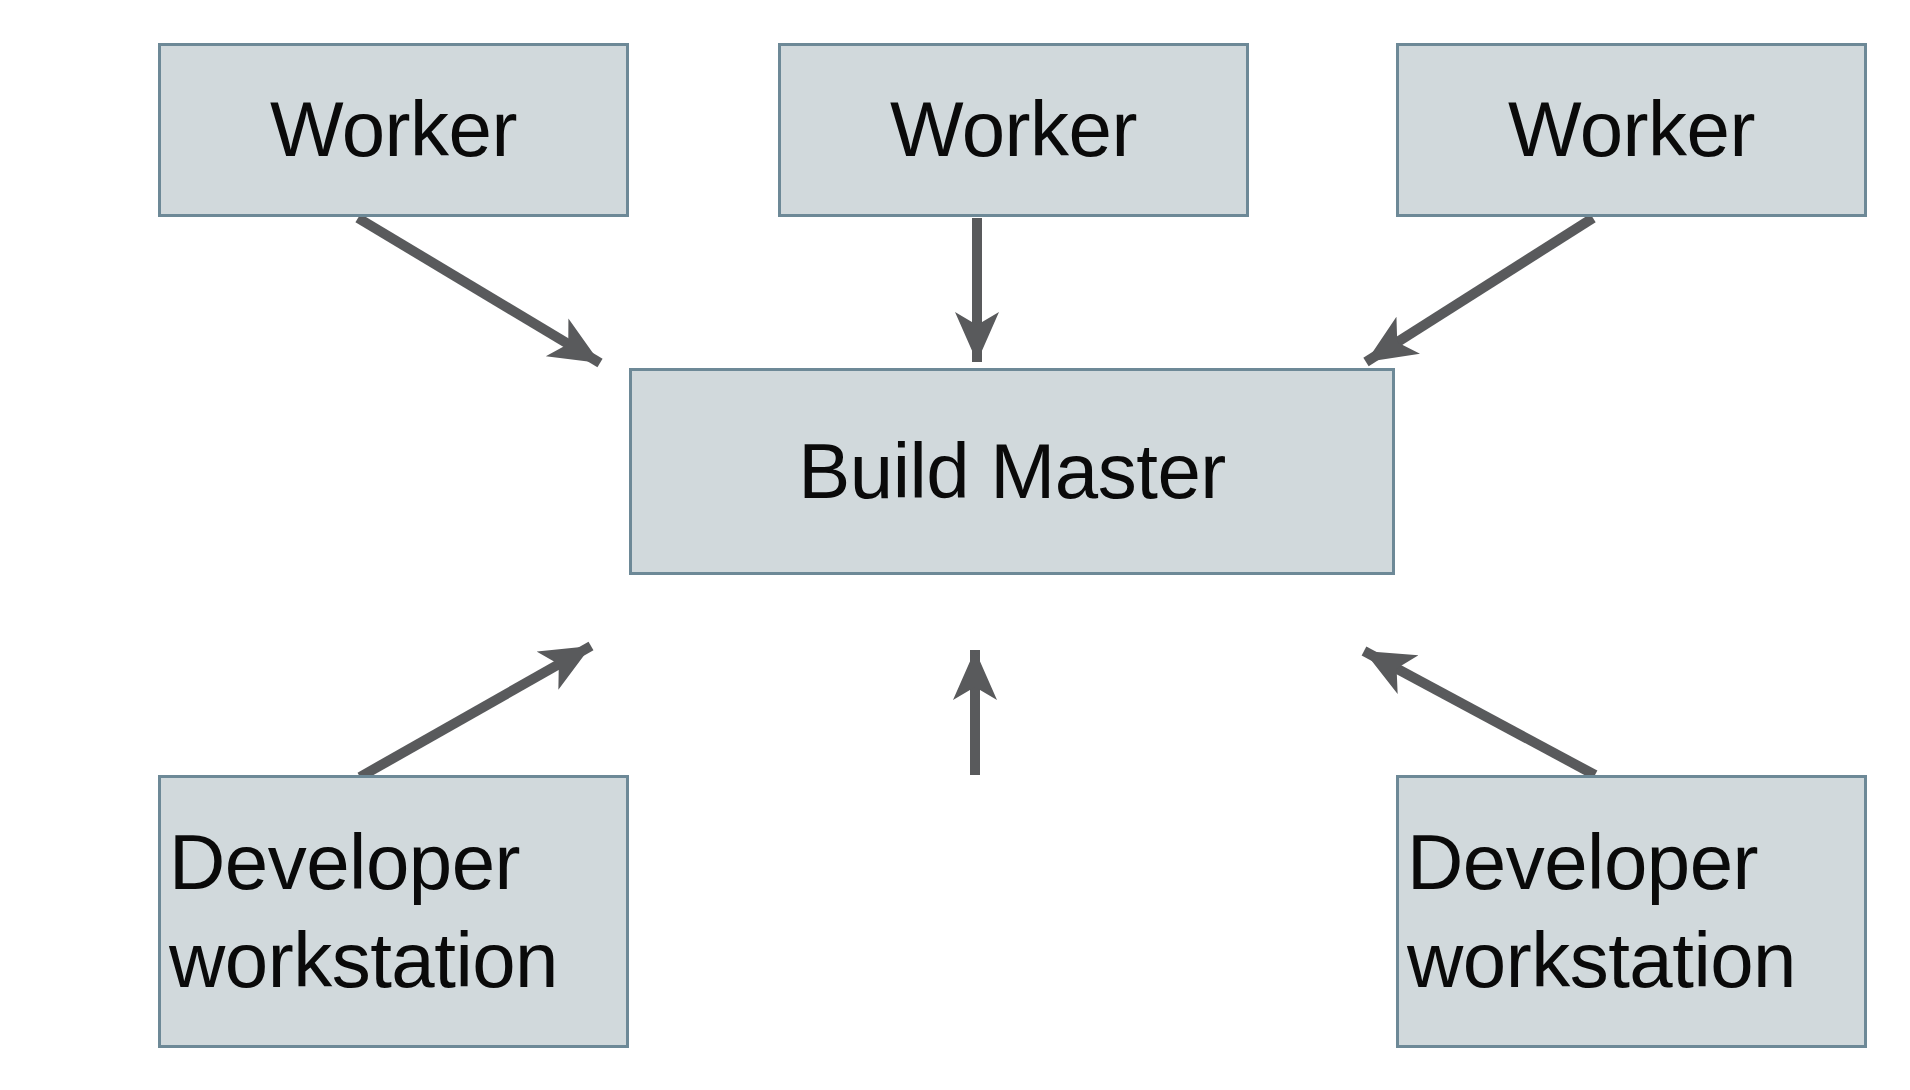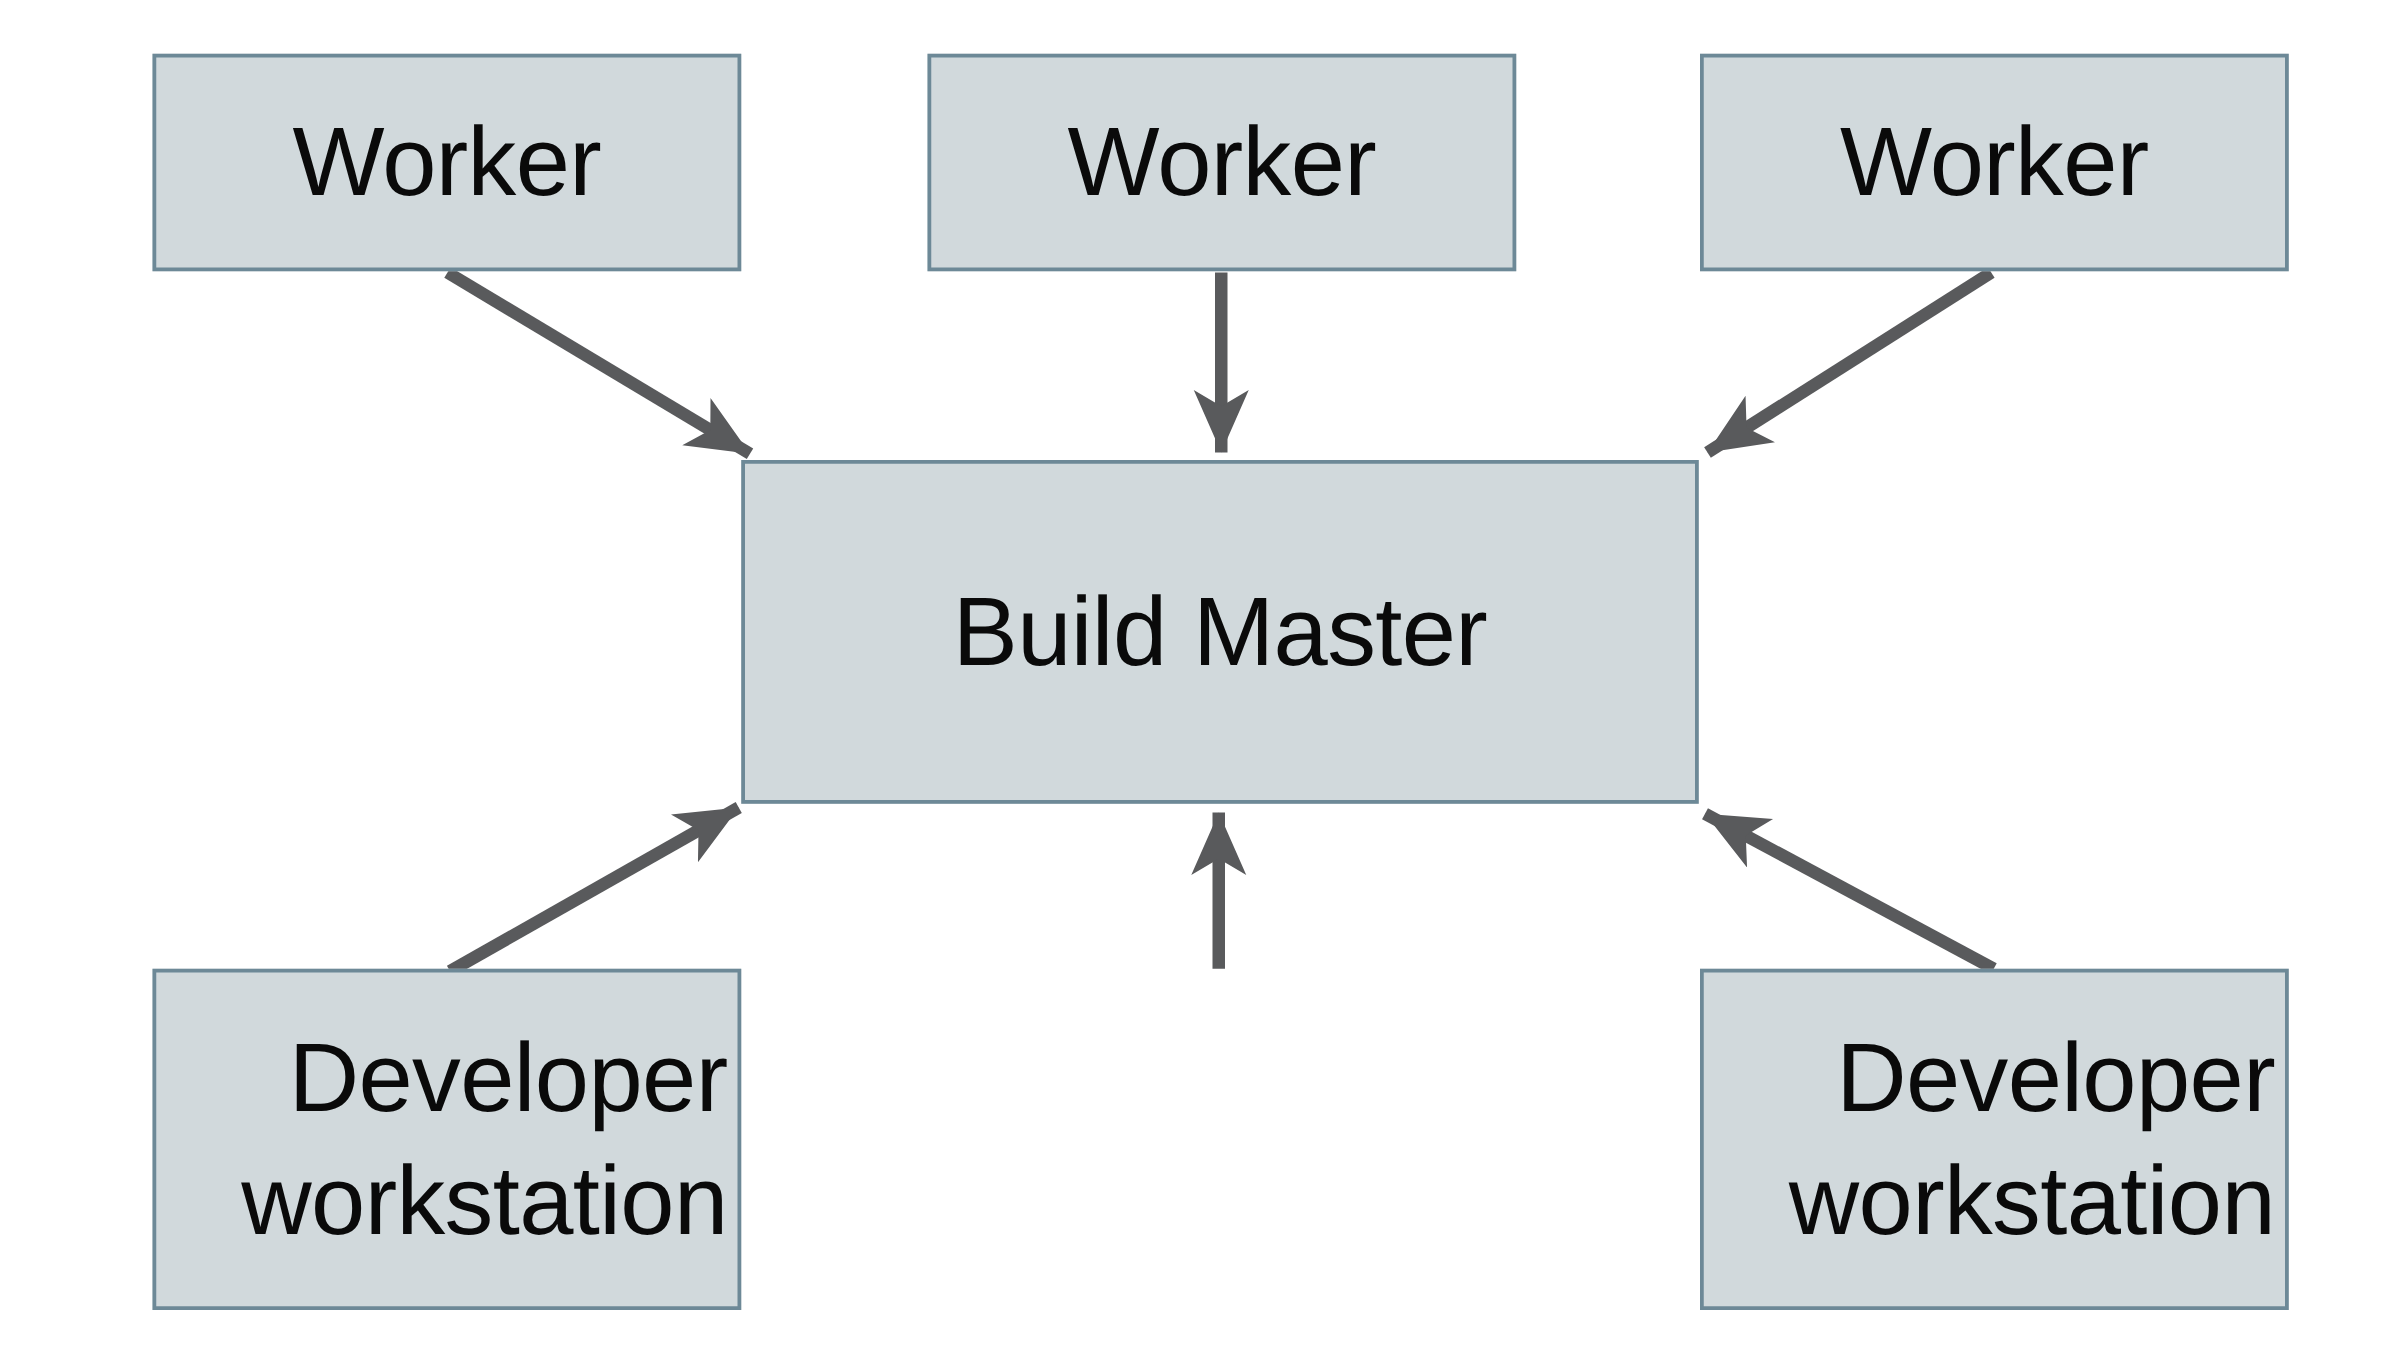--- a/index.html
+++ b/index.html
@@ -24,21 +24,22 @@
     pointer-events: none;
   }
   .node {
     position: absolute;
     box-sizing: border-box;
     border-style: solid;
     border-width: 3px;
     display: flex;
     align-items: center;
     justify-content: center;
-    text-align: right;
+    text-align: left;
+    margin-left: 36px;
   }
   .node-label {
     font-size: 78px;
     line-height: 1.25;
     color: #0a0a0a;
     letter-spacing: -0.5px;
     padding: 0 8px;
   }
 </style>
 </head>
@@ -61,21 +62,21 @@
 
 <div class="node" style="left: 122px; top: 43px; width: 471px; height: 174px; background: rgb(209, 217, 220); border-color: rgb(109, 137, 151);">
       <div class="node-label" style="color: rgb(10, 10, 10);">Worker</div>
     </div>
     <div class="node" style="left: 742px; top: 43px; width: 471px; height: 174px; background: rgb(209, 217, 220); border-color: rgb(109, 137, 151);">
       <div class="node-label" style="color: rgb(10, 10, 10);">Worker</div>
     </div>
     <div class="node" style="left: 1360px; top: 43px; width: 471px; height: 174px; background: rgb(209, 217, 220); border-color: rgb(109, 137, 151);">
       <div class="node-label" style="color: rgb(10, 10, 10);">Worker</div>
     </div>
-    <div class="node" style="left: 593px; top: 368px; width: 766px; height: 275px; background: rgb(209, 217, 220); border-color: rgb(109, 137, 151);">
+    <div class="node" style="left: 593px; top: 368px; width: 766px; height: 207px; background: rgb(209, 217, 220); border-color: rgb(109, 137, 151);">
       <div class="node-label" style="color: rgb(10, 10, 10);">Build Master</div>
     </div>
     <div class="node" style="left: 122px; top: 775px; width: 471px; height: 273px; background: rgb(209, 217, 220); border-color: rgb(109, 137, 151);">
       <div class="node-label" style="color: rgb(10, 10, 10);">Developer workstation</div>
     </div>
     <div class="node" style="left: 1360px; top: 775px; width: 471px; height: 273px; background: rgb(209, 217, 220); border-color: rgb(109, 137, 151);">
       <div class="node-label" style="color: rgb(10, 10, 10);">Developer workstation</div>
     </div>
   </div>
 

